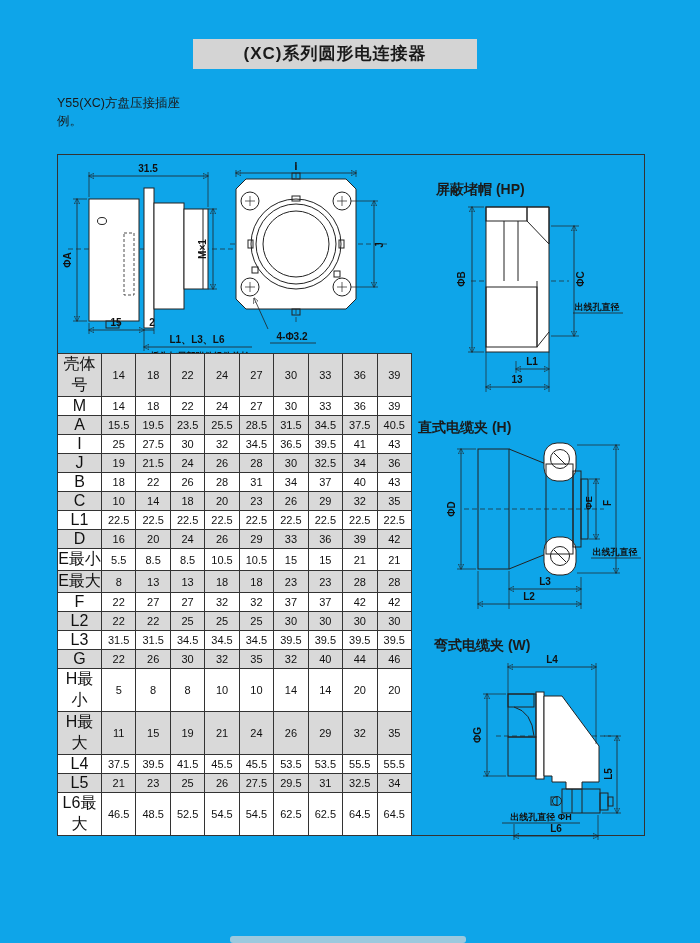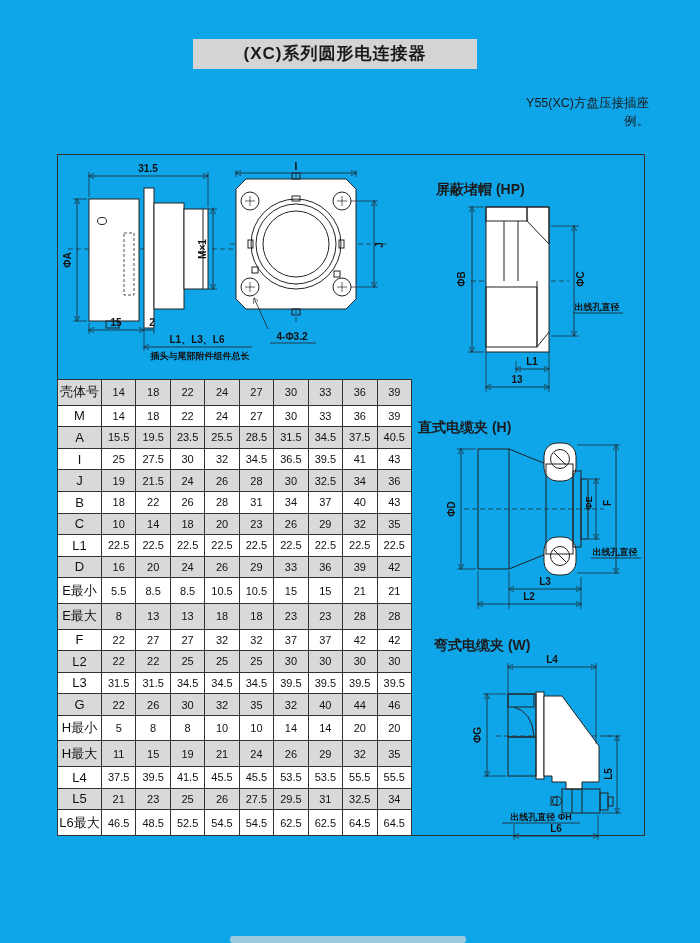--- a/index.html
+++ b/index.html
@@ -1,37 +1,37 @@
 <!DOCTYPE html>
 <html><head>
 <meta charset="utf-8">
 <style>
   html,body{margin:0;padding:0;}
   body{width:700px;height:943px;background:#fdfdfd;font-family:"Liberation Sans","DejaVu Sans",sans-serif;color:#1a1a1a;}
   .page{position:relative;width:700px;height:943px;background:#0ea5e9;overflow:hidden;}
   .title-bar{position:absolute;left:193px;top:39px;width:284px;height:30px;background:#d4d4d4;
              text-align:center;line-height:30px;font-size:17px;font-weight:bold;letter-spacing:1px;}
-  .intro{position:absolute;left:57px;top:94px;width:592px;font-size:12.5px;line-height:18px;text-align:right;}
+  .intro{position:absolute;left:57px;top:94px;width:592px;font-size:12.5px;line-height:18px;}
   .frame{position:absolute;left:57px;top:154px;width:588px;height:682px;border:1px solid #333;box-sizing:border-box;}
   .dwg{position:absolute;}
   .dwg-title{position:absolute;font-size:14px;font-weight:bold;white-space:nowrap;}
   svg{overflow:visible;}
   svg line,svg rect,svg path,svg circle,svg ellipse,svg polygon{stroke:#222;fill:none;stroke-width:1;}
   svg .thin{stroke-width:0.7;}
   svg .dash{stroke-dasharray:5,3;stroke-width:0.7;}
   svg .dash2{stroke-dasharray:3,2;stroke-width:0.8;}
   svg .dim{stroke-width:0.8;}
   svg text{stroke:none;fill:#111;font-family:"Liberation Sans","DejaVu Sans",sans-serif;
            font-size:10px;font-weight:bold;text-anchor:middle;}
   svg text.sm{font-size:9px;}
   svg .fillw{fill:#fff;}
   .dim-table{position:absolute;left:-1px;bottom:-1px;width:355px;height:457px;
              border-collapse:collapse;table-layout:fixed;background:#fff;}
   .dim-table td{border:1px solid #333;font-size:11px;text-align:center;padding:0;color:#111;}
-  .dim-table td.lbl{width:43px;font-size:13px;margin-left:36px;}
+  .dim-table td.lbl{width:43px;font-size:16px;margin-left:36px;}
   .dim-table tr.shaded td{background:#d9d9d9;}
   .footer-shadow{position:absolute;left:230px;top:936px;width:236px;height:7px;
                  background:#d8d8d8;border-radius:3px;opacity:.7;}
 </style>
 </head>
 <body>
 
 <svg width="0" height="0" style="position:absolute">
   <defs>
     <marker id="arw" viewBox="0 0 10 10" refX="9" refY="5" markerWidth="7" markerHeight="7" orient="auto-start-reverse">

